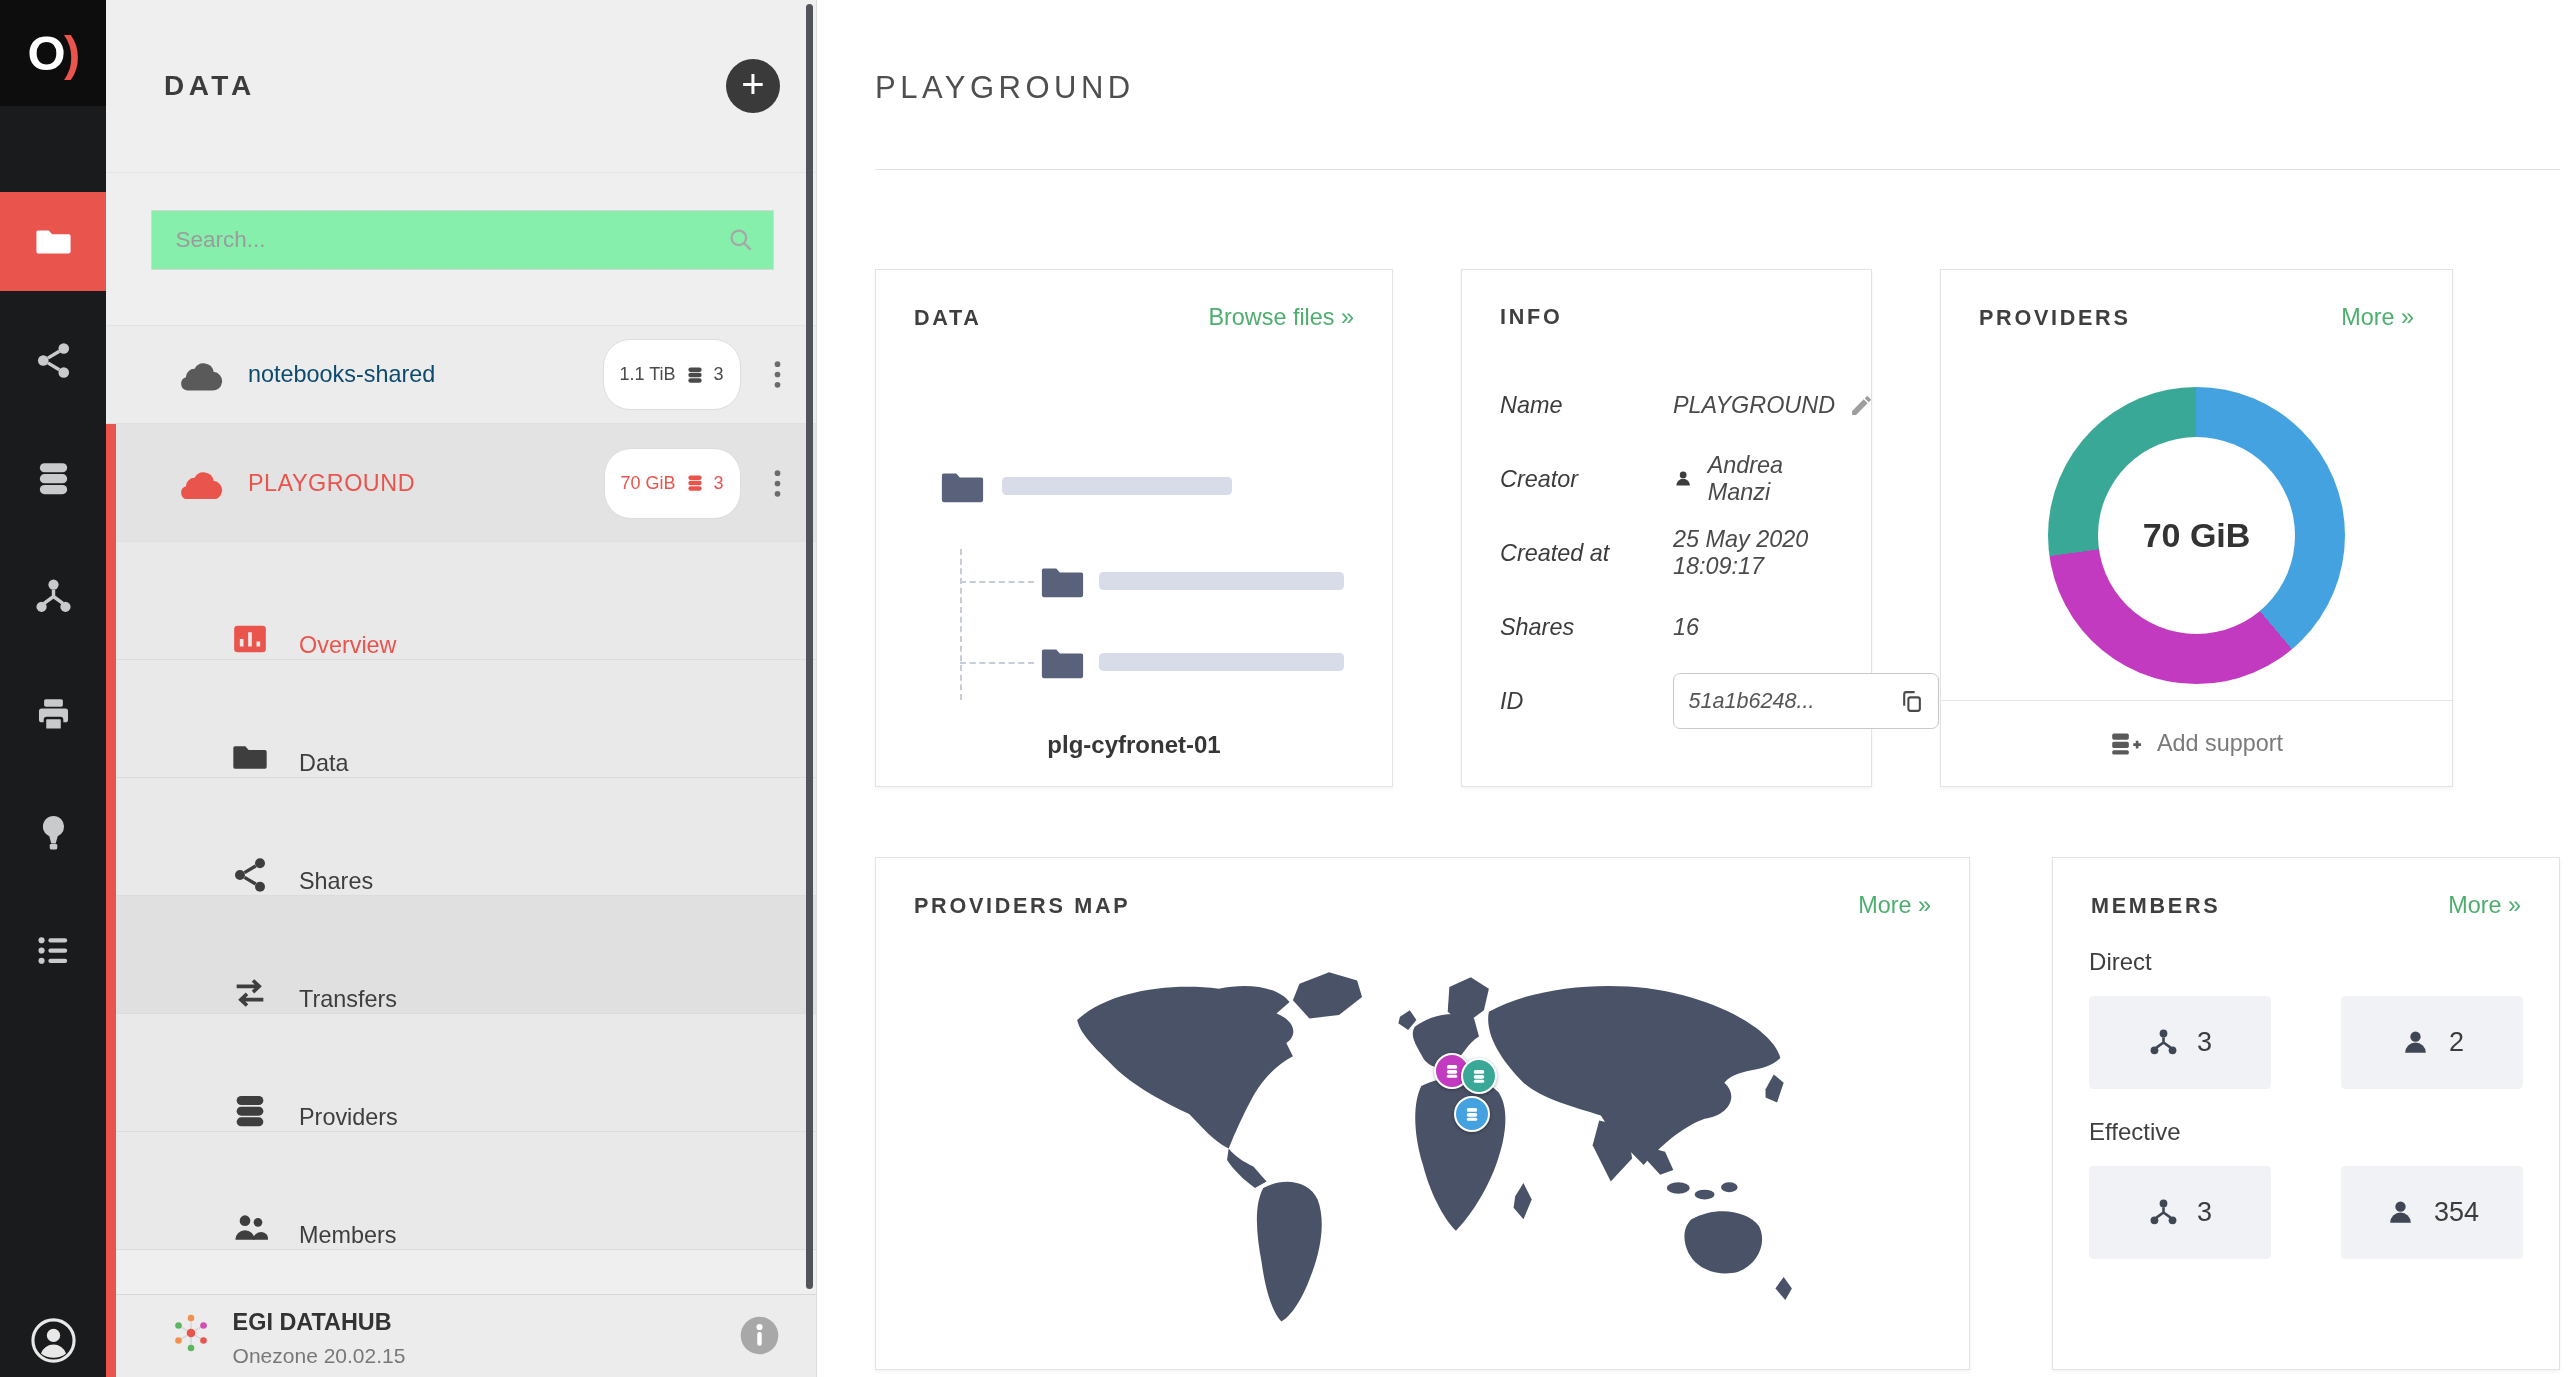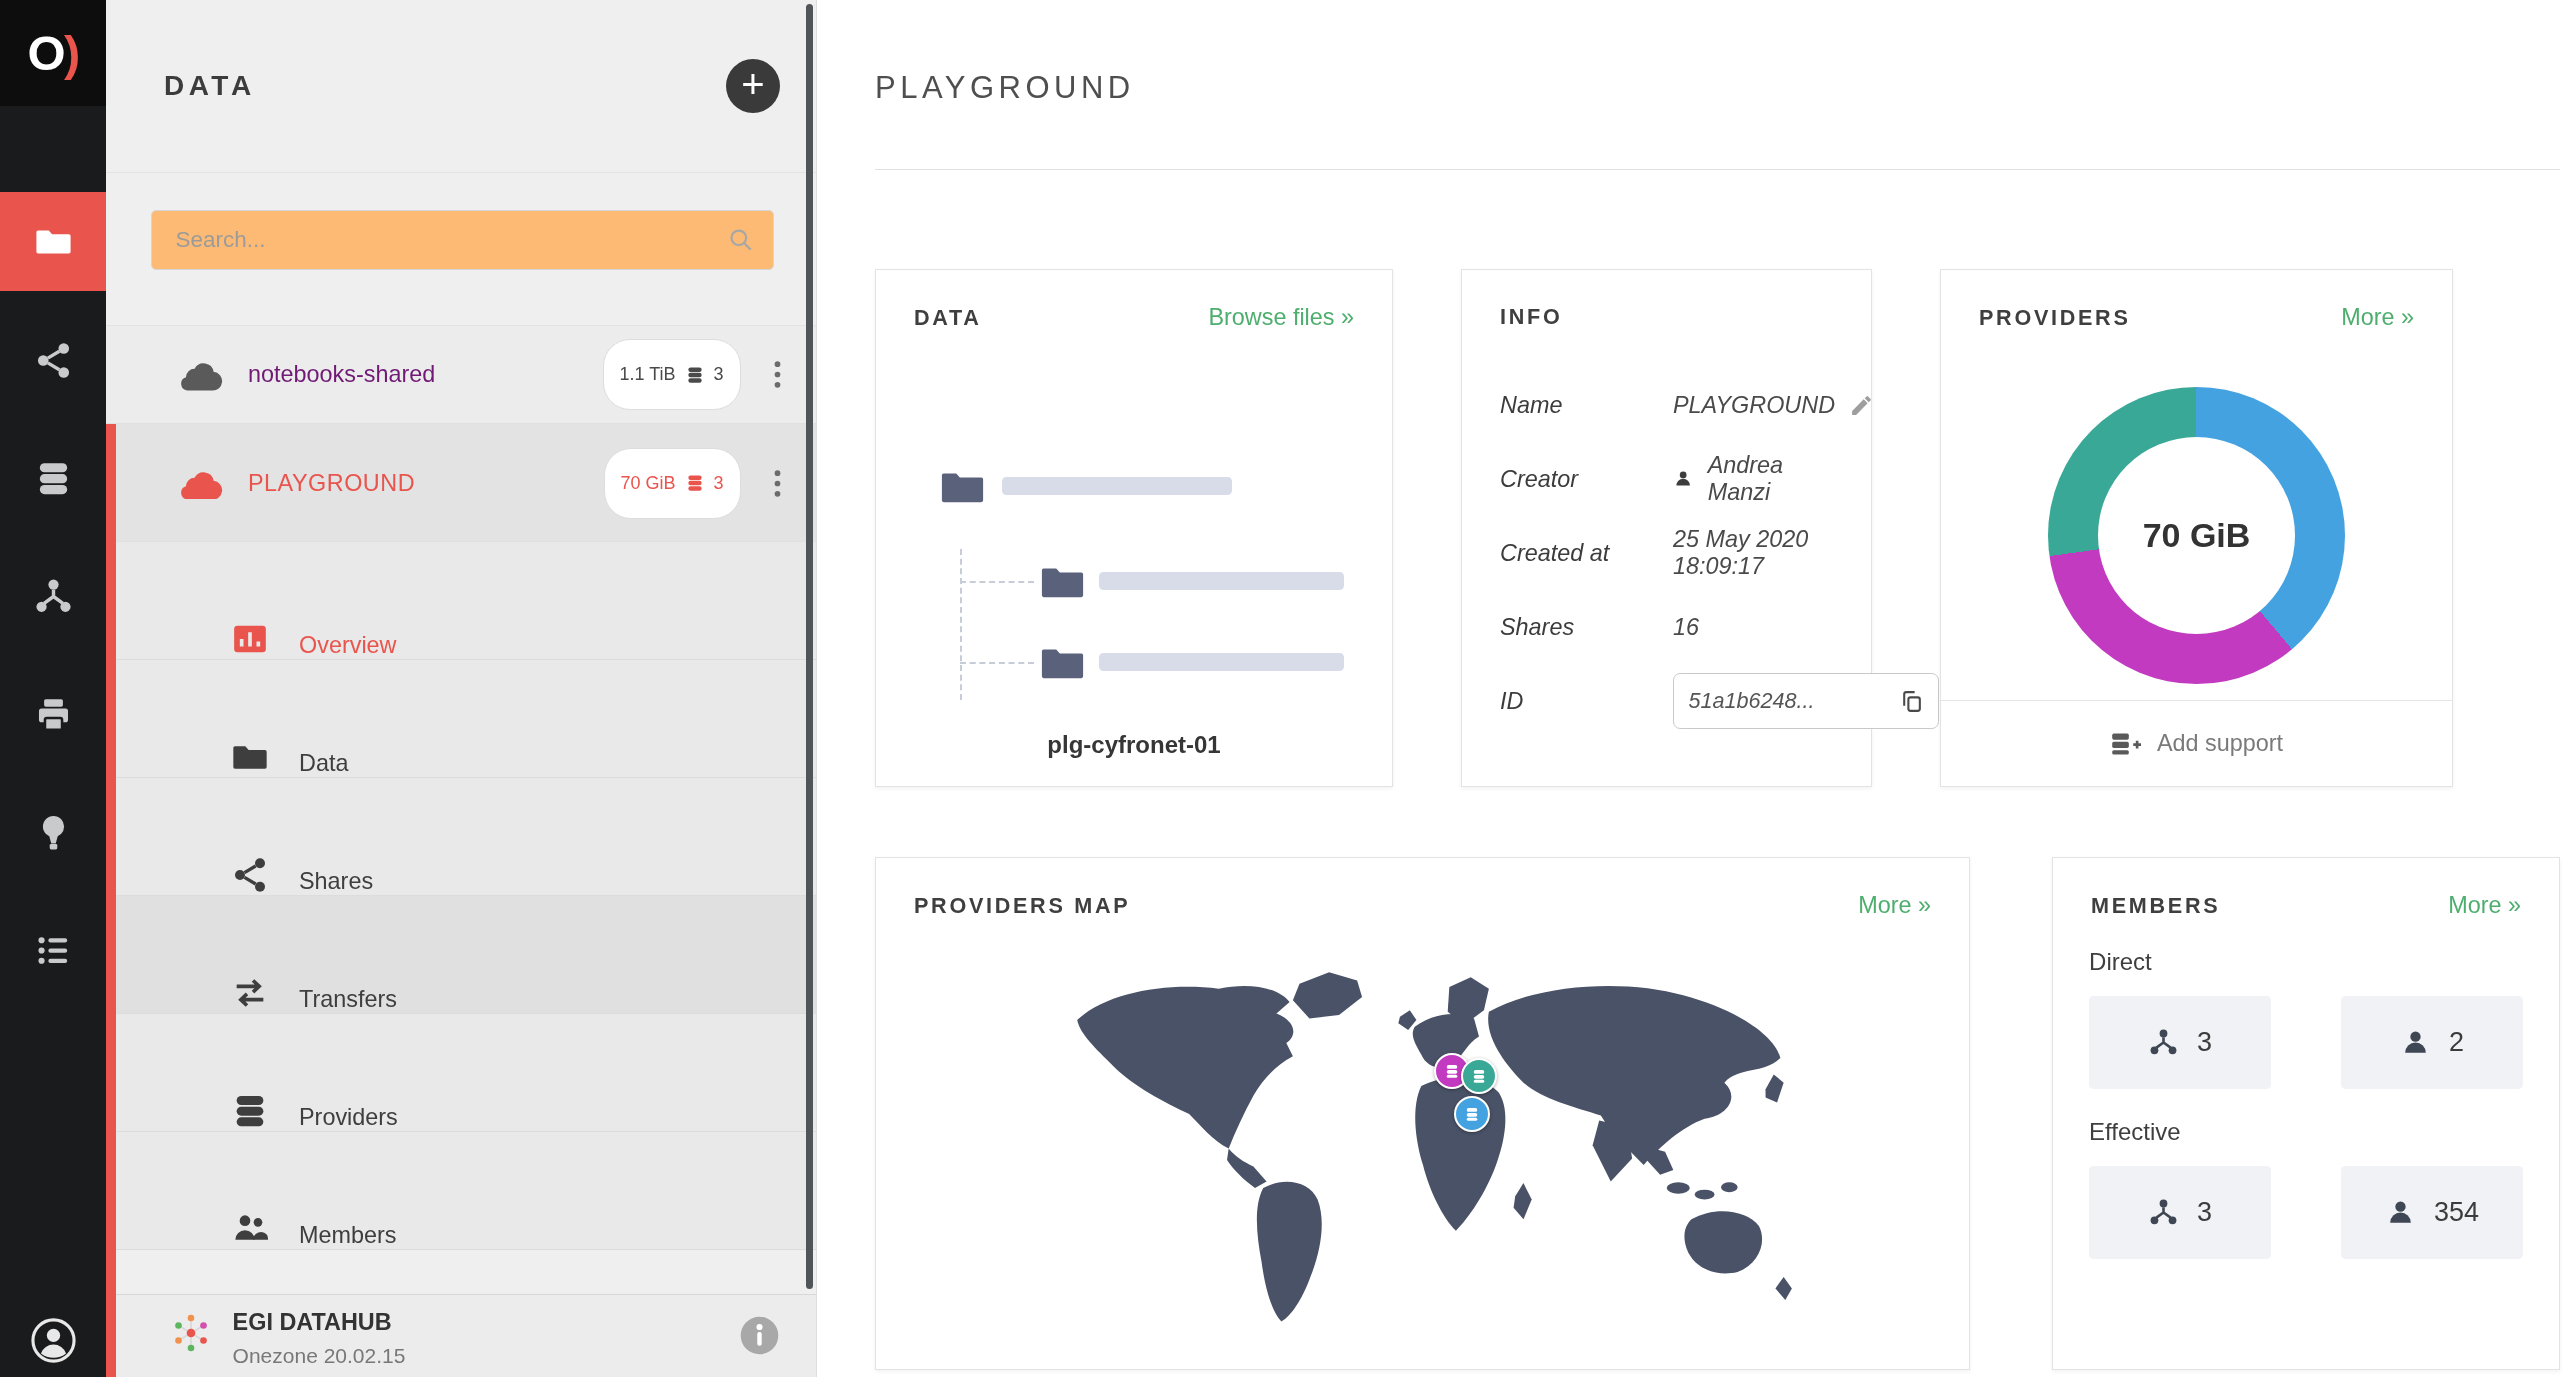--- a/index.html
+++ b/index.html
@@ -20,34 +20,34 @@
   .nav-avatar { position:absolute; bottom:12.6px; left:0; width:106px; display:flex; justify-content:center; color:#e8e8e8; cursor:pointer; }
   .nav-avatar svg { width:47px; height:47px; }
 
   
   .sidebar { width:711px; background:#efefef; position:relative; flex-shrink:0; border-right:0.9px solid #dedede; }
   .sb-header { height:173px; display:flex; align-items:center; padding:0 36px 0 58px; border-bottom:0.9px solid #e4e4e4; }
   .sb-title { font-size:28px; font-weight:700; letter-spacing:4.5px; color:#3c3c3c; flex:1; }
   .add-btn { width:54px; height:54px; border-radius:50%; background:#3a3a3a; color:#fff; font-size:40px; font-weight:400;
              display:flex; align-items:center; justify-content:center; line-height:1; cursor:pointer; padding-bottom:3.6px; }
   .search-wrap { margin:37px 42px 0 45px; position:relative; }
-  .search-input { width:100%; height:60px; border:0.9px solid #d6d6d6; border-radius:5px; font-size:22.5px;
-                  padding:0 63px 0 23.4px; color:#555; background:#fdba74; font-family:"Liberation Sans",sans-serif; }
+  .search-input { width:100%; height:60px; border:0.9px solid #d6d6d6; border-radius:0; font-size:22.5px;
+                  padding:0 63px 0 23.4px; color:#555; background:#86efac; font-family:"Liberation Sans",sans-serif; }
   .search-input::placeholder { color:#9b9b9b; }
   .search-icon { position:absolute; right:20px; top:16px; }
 
   .space-list { margin-top:55px; position:relative; }
   .red-strip { position:absolute; left:0; top:99px; bottom:-128px; width:10px; background:#e9544d; z-index:5; }
 
   .space-row { height:99px; display:flex; align-items:center; padding:0 25px 0 70px;
                background:#ececec; border-top:0.9px solid #e2e2e2; border-bottom:0.9px solid #e0e0e0; cursor:pointer; }
   .space-row.selected { height:118px; background:#e3e3e3; }
   .space-cloud { width:47px; color:#5a5a5a; }
   .space-row.selected .space-cloud { color:#e9544d; }
-  .space-name { margin-left:25px; font-size:23.4px; color:#701a75; flex:1; }
+  .space-name { margin-left:25px; font-size:23.4px; color:#0c4a6e; flex:1; }
   .space-row.selected .space-name { color:#e9544d; letter-spacing:0.5px; }
   .badge { display:flex; align-items:center; gap:9px; background:#fff; border:0.9px solid #ddd; border-radius:27px;
            padding:24px 16px; font-size:18px; color:#4a4a4a; }
   .badge svg { width:20px; height:20px; }
   .badge.red { color:#e9544d; }
   .dots-btn { margin-left:23.4px; cursor:pointer; }
 
   .sub-row { height:118px; display:flex; align-items:flex-end; padding-left:124px;
              background:#e9e9e9; border-bottom:0.9px solid #dcdcdc; color:#3e3e3e; cursor:pointer; }
   .sub-row svg { width:40px; height:40px; }

